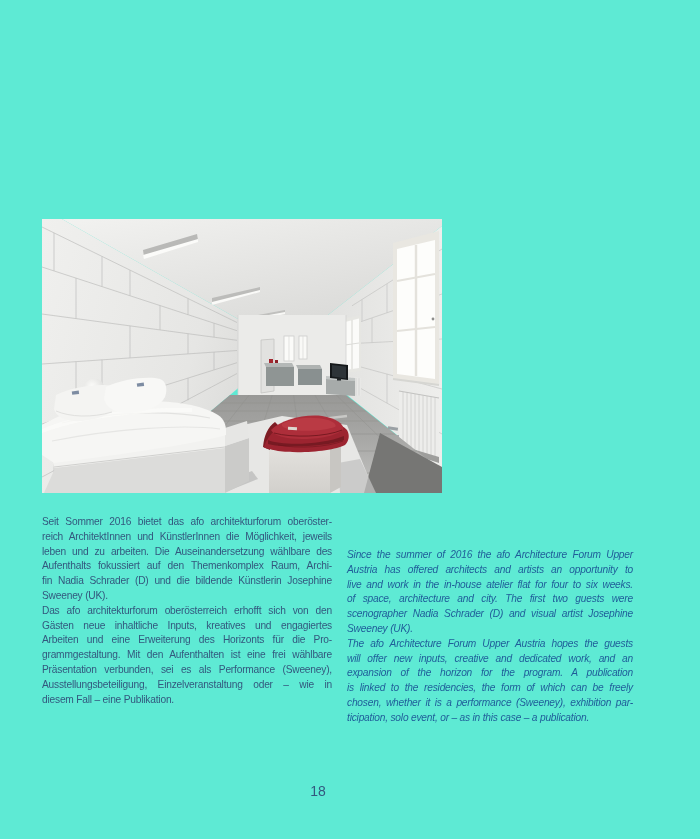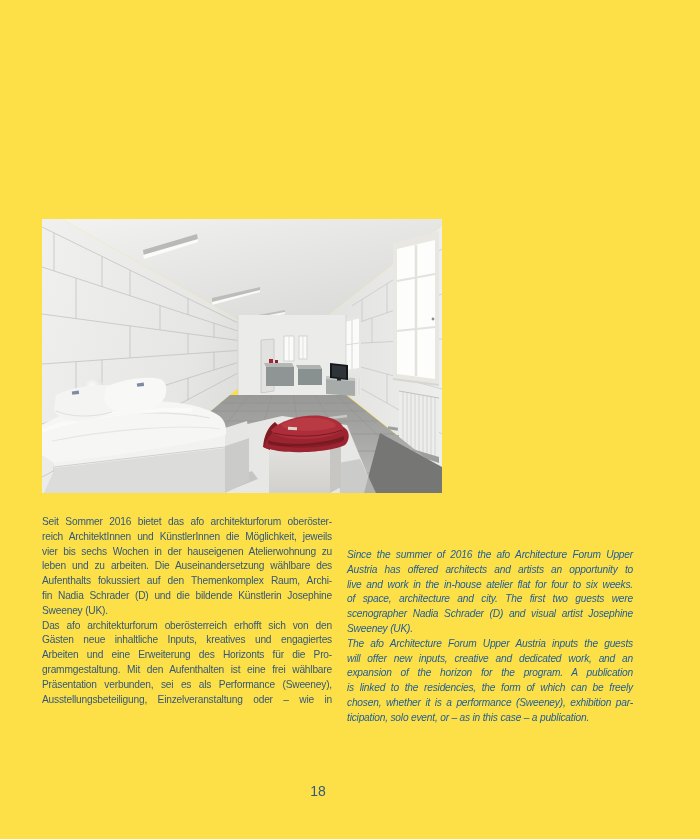--- a/index.html
+++ b/index.html
@@ -1,17 +1,17 @@
 <!DOCTYPE html>
 <html lang="de"><head>
 <meta charset="utf-8">
 <style>
   html,body{margin:0;padding:0;}
   body{background:#ffffff;font-family:"Liberation Sans",sans-serif;}
-  .page{position:relative;width:700px;height:839px;background:#fde047;overflow:hidden;}
+  .page{position:relative;width:700px;height:839px;background:#5eead4;overflow:hidden;}
 
   .photo{position:absolute;left:42px;top:219px;width:400px;height:274px;margin:0;padding:0;}
   .photo svg{display:block;width:100%;height:100%;}
 
   .col{position:absolute;top:515px;font-size:10.2px;line-height:14.8px;letter-spacing:-0.2px;}
   .col-de{left:42px;width:290px;color:#33587e;font-weight:bold;font-weight:normal;}
   .col-en{left:347px;width:286px;color:#1f5d99;font-style:italic;}
   .line{text-align:justify;text-align-last:justify;text-justify:inter-word;white-space:nowrap;}
   .line-end{text-align-last:left;}
 
@@ -253,47 +253,47 @@
           <rect x="246" y="208" width="9" height="3" fill="#ddd8d0" transform="rotate(4 250 209)"></rect>
         </g>
       </g>
     </svg>
   </figure>
 
   <div class="col col-de" style="color: rgb(51, 88, 126);">
     <div class="para">
         <div class="line">Seit Sommer 2016 bietet das afo architekturforum oberöster-</div>
         <div class="line">reich ArchitektInnen und KünstlerInnen die Möglichkeit, jeweils</div>
-        <div class="line">vier bis sechs Wochen in der hauseigenen Atelierwohnung zu</div>
         <div class="line">leben und zu arbeiten. Die Auseinandersetzung wählbare des</div>
         <div class="line">Aufenthalts fokussiert auf den Themenkomplex Raum, Archi-</div>
         <div class="line">fin Nadia Schrader (D) und die bildende Künstlerin Josephine</div>
         <div class="line line-end">Sweeney (UK).</div>
       </div>
     <div class="para">
         <div class="line">Das afo architekturforum oberösterreich erhofft sich von den</div>
         <div class="line">Gästen neue inhaltliche Inputs, kreatives und engagiertes</div>
         <div class="line">Arbeiten und eine Erweiterung des Horizonts für die Pro-</div>
         <div class="line">grammgestaltung. Mit den Aufenthalten ist eine frei wählbare</div>
         <div class="line">Präsentation verbunden, sei es als Performance (Sweeney),</div>
         <div class="line">Ausstellungsbeteiligung, Einzelveranstaltung oder – wie in</div>
+        <div class="line line-end">diesem Fall – eine Publikation.</div>
       </div>
   </div>
 
   <div class="col col-en" style="color: rgb(31, 93, 153); margin-top: 33px;">
     <div class="para">
         <div class="line">Since the summer of 2016 the afo Architecture Forum Upper</div>
         <div class="line">Austria has offered architects and artists an opportunity to</div>
         <div class="line">live and work in the in-house atelier flat for four to six weeks.</div>
         <div class="line">of space, architecture and city. The first two guests were</div>
         <div class="line">scenographer Nadia Schrader (D) and visual artist Josephine</div>
         <div class="line line-end">Sweeney (UK).</div>
       </div>
     <div class="para">
-        <div class="line">The afo Architecture Forum Upper Austria inputs the guests</div>
+        <div class="line">The afo Architecture Forum Upper Austria hopes the guests</div>
         <div class="line">will offer new inputs, creative and dedicated work, and an</div>
         <div class="line">expansion of the horizon for the program. A publication</div>
         <div class="line">is linked to the residencies, the form of which can be freely</div>
         <div class="line">chosen, whether it is a performance (Sweeney), exhibition par-</div>
         <div class="line line-end">ticipation, solo event, or – as in this case – a publication.</div>
       </div>
   </div>
 
   <div class="pageno">18</div>
 

